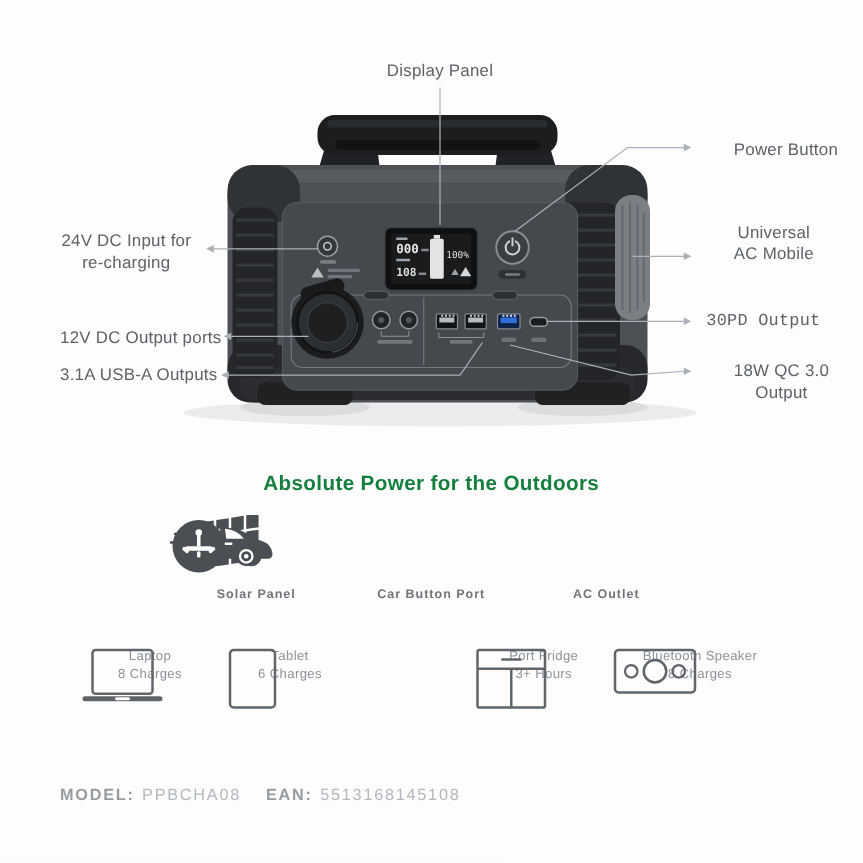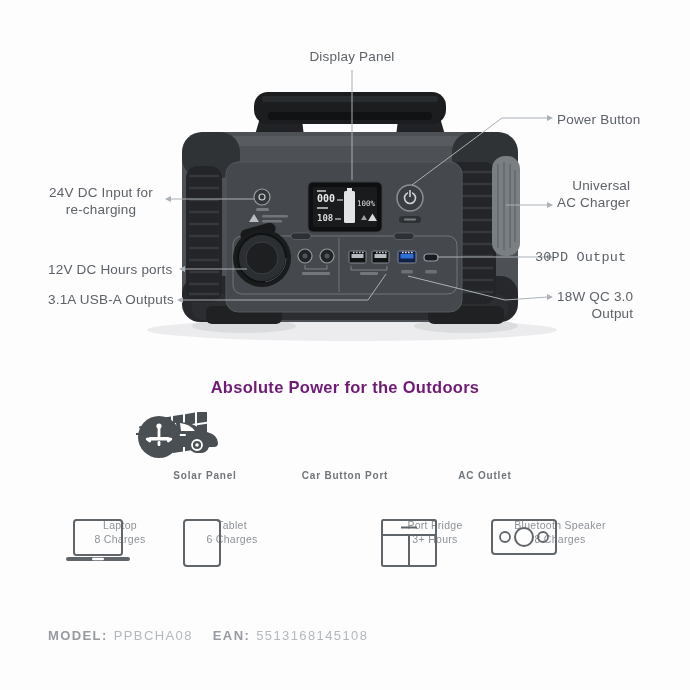--- a/index.html
+++ b/index.html
@@ -1,24 +1,24 @@
 <!DOCTYPE html>
 <html><head>
 <meta charset="utf-8">
 <style>
   html,body{margin:0;padding:0;background:#fff;}
   #stage{position:relative;width:690px;height:690px;background:#fdfdfe;overflow:hidden;
          font-family:"Liberation Sans",sans-serif;}
   svg{position:absolute;left:0;top:0;}
   .co{position:absolute;font:400 13.5px/17px "Liberation Sans",sans-serif;color:#5d6267;letter-spacing:.2px;}
   .co.center{text-align:center;}
-  .co.rightcol{text-align:right;}
+  .co.rightcol{text-align:center;margin-left:30px;}
   .co.leftcol{text-align:center;}
   .sec-title{position:absolute;left:0;top:378px;width:690px;text-align:center;
-             font:700 16.5px "Liberation Sans",sans-serif;color:#701a75;letter-spacing:.3px;}
+             font:700 16.5px "Liberation Sans",sans-serif;color:#15803d;letter-spacing:.3px;}
   .sources{position:absolute;left:135px;top:412px;width:420px;display:flex;}
   .source{width:140px;display:flex;flex-direction:column;align-items:center;}
   .source .ic{height:50px;display:flex;align-items:flex-end;justify-content:center;}
   .source .lbl{margin-top:8px;font:700 10px "Liberation Sans",sans-serif;color:#70757a;letter-spacing:.8px;}
   .devcol{position:absolute;text-align:center;}
   .devcol .nm,.devcol .amt{font:400 10.5px/14px "Liberation Sans",sans-serif;color:#8d9297;letter-spacing:.3px;}
   .devcol .ic{margin-top:16px;display:flex;justify-content:center;align-items:flex-end;height:52px;}
   .footer{position:absolute;left:48px;top:628px;display:flex;gap:20px;
           font:400 13px "Liberation Sans",sans-serif;letter-spacing:1.4px;}
   .footer .lab{color:#969ba0;font-weight:700;}
@@ -180,36 +180,36 @@
       <path d="M183,297 l-6,3 l6,3 z"></path>
     </g>
   </svg>
 
   <div class="co center" style="left:282px;top:48px;width:140px;"><span>Display Panel</span></div>
 
   <div class="co rightcol" style="left:557px;top:111px;"><span>Power Button</span></div>
 
   <div class="co rightcol" style="left:557px;top:177px;">
     <div>Universal</div>
-    <div>AC Charger</div>
+    <div>AC Mobile</div>
   </div>
 
   <div class="co rightcol" style="left:535px;top:249px;font-family:Liberation Mono, monospace;"><span>30PD Output</span></div>
 
   <div class="co rightcol" style="left:557px;top:288px;">
     <div>18W QC 3.0</div>
     <div>Output</div>
   </div>
 
   <div class="co leftcol" style="left:36px;top:184px;width:130px;">
     <div>24V DC Input for</div>
     <div>re-charging</div>
   </div>
 
-  <div class="co" style="left:48px;top:261px;"><span>12V DC Hours ports</span></div>
+  <div class="co" style="left:48px;top:261px;"><span>12V DC Output ports</span></div>
 
   <div class="co" style="left:48px;top:291px;"><span>3.1A USB-A Outputs</span></div>
 
   <div class="sec-title"><span>Absolute Power for the Outdoors</span></div>
 
   <div class="sources">
     <div class="source">
       <div class="ic">
         <svg width="72" height="48" viewBox="0 0 72 48">
           <g fill="#4a4f54">

